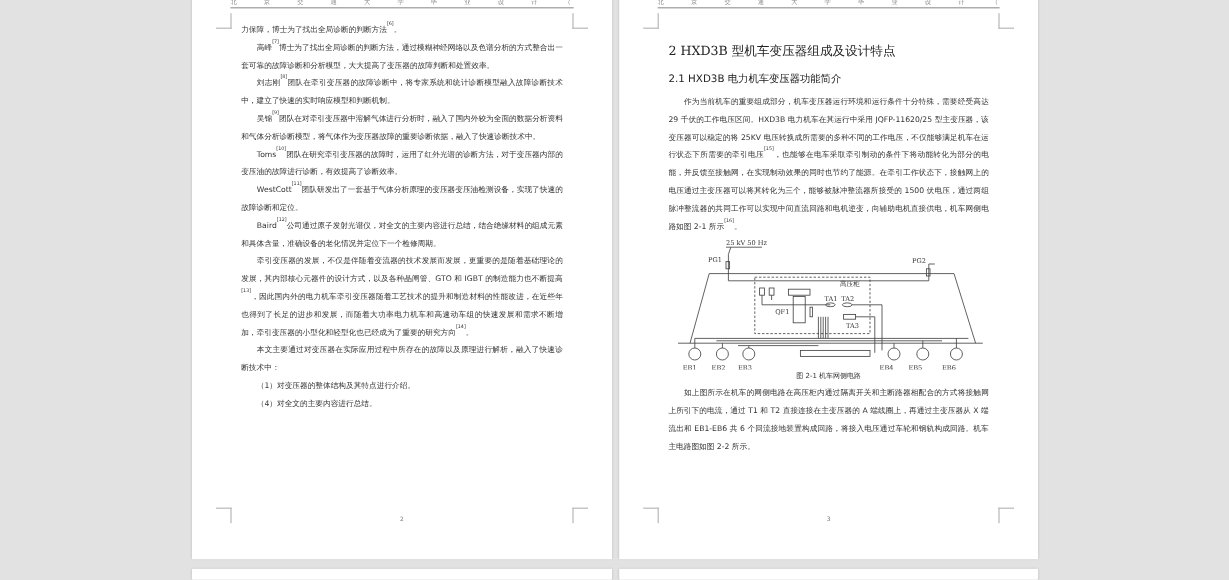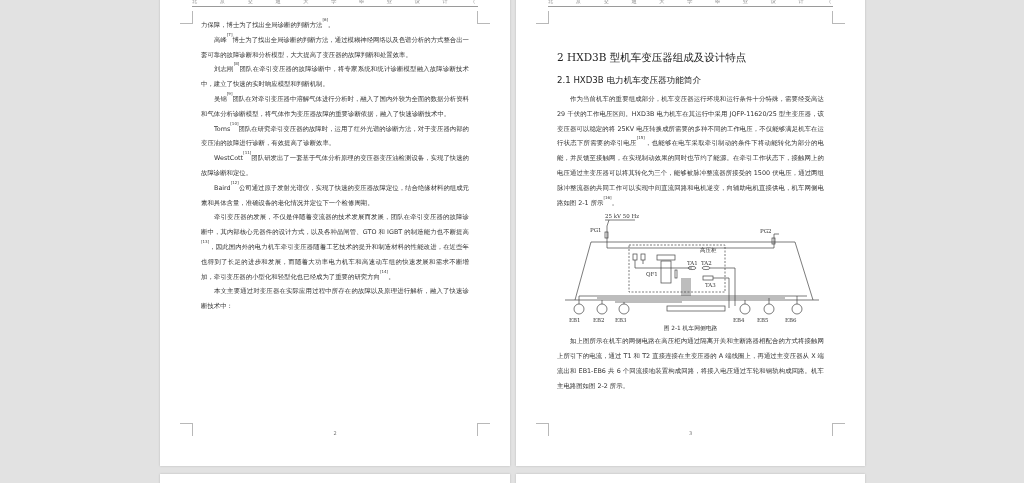--- a/index.html
+++ b/index.html
@@ -41,36 +41,38 @@
   <div class="crop bl"></div>
   <div class="crop br"></div>
 
   <div class="body" style="top:20px;">
     <p class="p noind"><span>力保障，博士为了找出全局诊断的判断方法</span><sup>[6]</sup><span>。</span></p>
     <p class="p"><span>高峰</span><sup>[7]</sup><span>博士为了找出全局诊断的判断方法，通过模糊神经网络以及色谱分析的方式整合出一套可靠的故障诊断和分析模型，大大提高了变压器的故障判断和处置效率。</span></p>
     <p class="p"><span>刘志刚</span><sup>[8]</sup><span>团队在牵引变压器的故障诊断中，将专家系统和统计诊断模型融入故障诊断技术中，建立了快速的实时响应模型和判断机制。</span></p>
     <p class="p"><span>吴锦</span><sup>[9]</sup><span>团队在对牵引变压器中溶解气体进行分析时，融入了国内外较为全面的数据分析资料和气体分析诊断模型，将气体作为变压器故障的重要诊断依据，融入了快速诊断技术中。</span></p>
     <p class="p"><span>Toms</span><sup>[10]</sup><span>团队在研究牵引变压器的故障时，运用了红外光谱的诊断方法，对于变压器内部的变压油的故障进行诊断，有效提高了诊断效率。</span></p>
     <p class="p"><span class="ul-red">WestCott</span><sup>[11]</sup><span>团队研发出了一套基于气体分析原理的变压器变压油检测设备，实现了快速的故障诊断和定位。</span></p>
-    <p class="p"><span>Baird</span><sup>[12]</sup><span>公司通过原子发射光谱仪，实现了快速的变压器故障定位，结合绝缘材料的组成元素和具体含量，准确设备的老化情况并定位下一个检修周期。</span></p>
-    <p class="p"><span>牵引变压器的发展，不仅是伴随着变流器的技术发展而发展，团队在牵引变压器的故障诊断中，其内部核心元器件的设计方式，以及各种晶闸管、GTO 和 IGBT 的制造能力也不断提高</span><sup>[13]</sup><span>，因此国内外的电力机车牵引变压器随着工艺技术的提升和制造材料的性能改进，在近些年也得到了长足的进步和发展，而随着大功率电力机车和高速动车组的快速发展和需求不断增加，牵引变压器的小型化和轻型化也已经成为了重要的研究方向</span><sup>[14]</sup><span>。</span></p>
+    <p class="p"><span>Baird</span><sup>[12]</sup><span>公司通过原子发射光谱仪，对全文的主要内容进行总结，结合绝缘材料的组成元素和具体含量，准确设备的老化情况并定位下一个检修周期。</span></p>
+    <p class="p"><span>牵引变压器的发展，不仅是伴随着变流器的技术发展而发展，更重要的是随着基础理论的发展，其内部核心元器件的设计方式，以及各种晶闸管、GTO 和 IGBT 的制造能力也不断提高</span><sup>[13]</sup><span>，因此国内外的电力机车牵引变压器随着工艺技术的提升和制造材料的性能改进，在近些年也得到了长足的进步和发展，而随着大功率电力机车和高速动车组的快速发展和需求不断增加，牵引变压器的小型化和轻型化也已经成为了重要的研究方向</span><sup>[14]</sup><span>。</span></p>
 
     <p class="p">本文主要通过对变压器在实际应用过程中所存在的故障以及原理进行解析，融入了快速诊断技术中：</p>
+    <p class="li">（1）对变压器的整体结构及其特点进行介绍。</p>
+    <p class="li">（4）对全文的主要内容进行总结。</p>
   </div>
   <div class="pnum">2</div>
 </div>
 
 <div class="page" id="page-right">
   <div class="hdr">北 京 交 通 大 学 毕 业 设 计 （ 论 文 ）</div>
   <div class="crop tl"></div>
   <div class="crop tr"></div>
   <div class="crop bl"></div>
   <div class="crop br"></div>
 
-  <div class="body" style="top:52px;">
+  <div class="body" style="top:38px;">
     <div class="h1">2 HXD3B  型机车变压器组成及设计特点</div>
     <div class="h2" style="margin-top:10px;margin-bottom:6px;">2.1 HXD3B  电力机车变压器功能简介</div>
     <p class="p"><span>作为当前机车的重要组成部分，机车变压器运行环境和运行条件十分特殊，需要经受高达 29 千伏的工作电压区间。HXD3B 电力机车在其运行中采用 JQFP-11620/25 型主变压器，该变压器可以稳定的将 25KV 电压转换成所需要的多种不同的工作电压，不仅能够满足机车在运行状态下所需要的牵引电压</span><sup>[15]</sup><span>，也能够在电车采取牵引制动的条件下将动能转化为部分的电能，并反馈至接触网，在实现制动效果的同时也节约了能源。在牵引工作状态下，接触网上的电压通过主变压器可以将其转化为三个，能够被脉冲整流器所接受的 1500 伏电压，通过两组脉冲整流器的共同工作可以实现中间直流回路和电机逆变，向辅助电机直接供电，机车网侧电路如图 2-1 所示</span><sup>[16]</sup><span>。</span></p>
 
     <div style="height:110px;margin-top:2px;">
       <svg width="267" height="110" viewBox="0 0 267 110">
         <g stroke="#444" stroke-width="0.7" fill="none">
 
           <line x1="48" y1="8" x2="78" y2="8"></line>
           <line x1="52" y1="8" x2="50" y2="14"></line>

